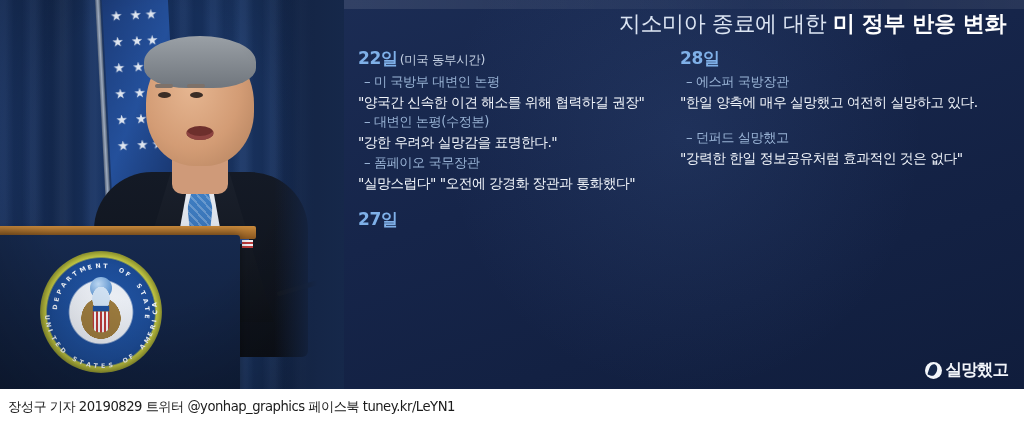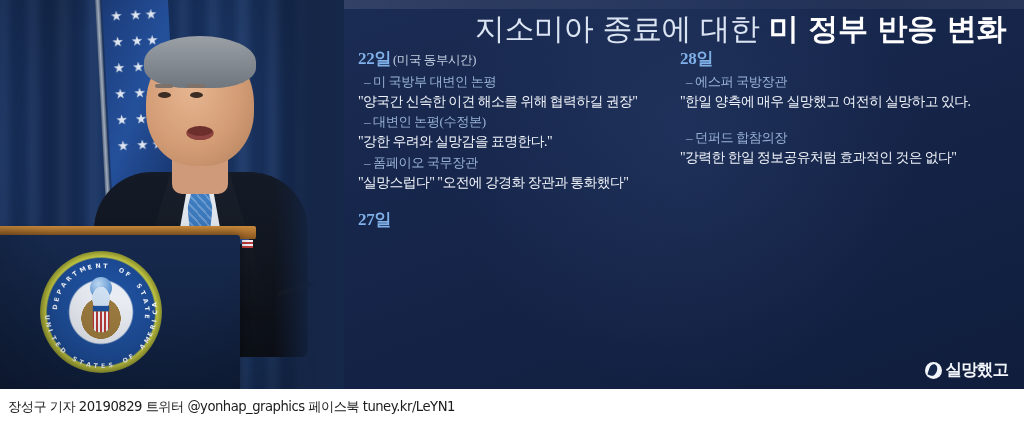--- a/index.html
+++ b/index.html
@@ -212,31 +212,31 @@
     background:linear-gradient(90deg,rgba(255,255,255,.10),rgba(255,255,255,.03) 60%,rgba(255,255,255,.08));
   }
   .panel-glow{
     position:absolute;left:10%;top:-40%;width:80%;height:150%;
     background:radial-gradient(ellipse at 50% 50%,rgba(92,132,200,.13) 0%,rgba(92,132,200,0) 62%);
     pointer-events:none;
   }
 
   .title{
     position:absolute;right:18px;top:10px;
-    font-size:30px;line-height:1.25;
+    font-size:22px;line-height:1.25;
     color:#dbe4f2;font-weight:400;
     letter-spacing:-.4px;white-space:nowrap;
   }
   .title b{color:#ffffff;font-weight:700;}
 
   .columns{
     position:absolute;left:0;top:46px;right:0;bottom:0;
     display:flex;
   }
-  .col{position:relative;padding:0 8px 0 14px;box-sizing:border-box;font-family:Liberation Serif, serif;}
+  .col{position:relative;padding:0 8px 0 14px;box-sizing:border-box;}
   .col-left{width:322px;}
   .col-right{width:358px;}
 
   .block{margin-bottom:2px;}
   .block.gap{margin-top:13px;}
 
   .date{
     font-size:17px;font-weight:700;color:#7fb0e8;
     letter-spacing:-.3px;line-height:1.5;
     display:inline-block;
@@ -415,21 +415,21 @@
               <div class="src">– 폼페이오 국무장관</div>
               <div class="quote">"실망스럽다" "오전에 강경화 장관과 통화했다"</div>
             </div></div>
           <div class="block gap"><div class="date">27일</div></div>
         </div>
       <div class="col col-right" id="colRight">
           <div class="block"><div class="date">28일</div><div>
               <div class="src">– 에스퍼 국방장관</div>
               <div class="quote">"한일 양측에 매우 실망했고 여전히 실망하고 있다.</div>
             </div><div style="margin-top: 16px;">
-              <div class="src">– 던퍼드 합참의장</div>
+              <div class="src">– 던퍼드 실망했고</div>
               <div class="quote">"강력한 한일 정보공유처럼 효과적인 것은 없다"</div>
             </div></div>
         </div>
     </div>
 
     <div class="logo">
       <span class="mark"></span>
       <span class="txt">실망했고</span>
     </div>
   </div>

